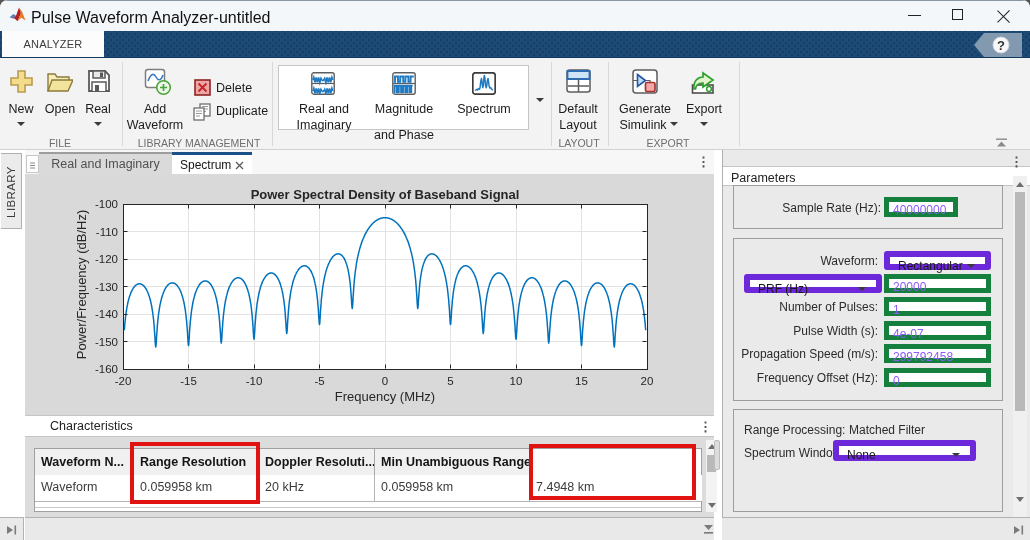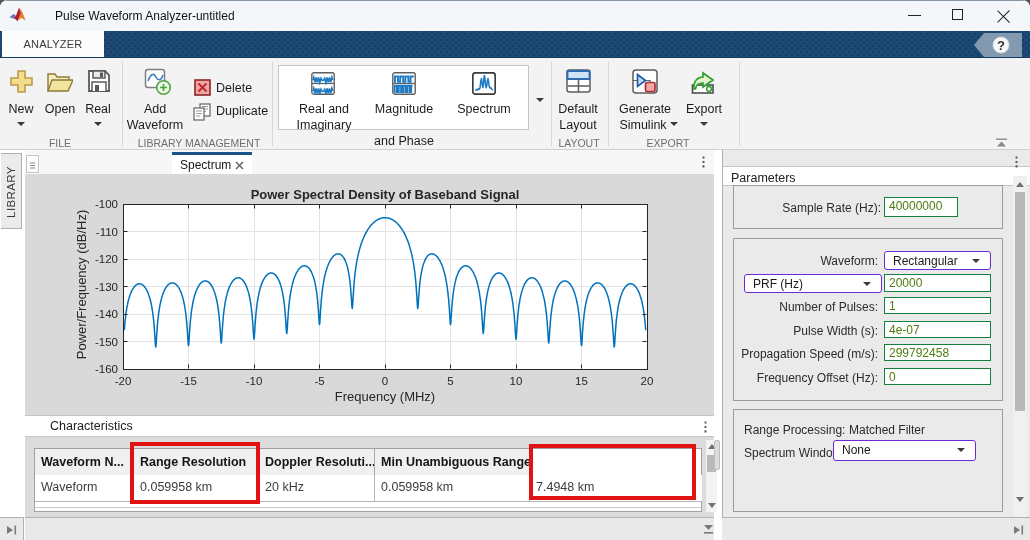--- a/index.html
+++ b/index.html
@@ -4,21 +4,21 @@
 <style>
 * { margin:0; padding:0; box-sizing:border-box; }
 html,body { width:1030px; height:540px; overflow:hidden; background:#555; }
 body { font-family:"Liberation Sans", sans-serif; }
 #win { position:absolute; left:0; top:0; width:1030px; height:540px; background:#fff;
   border-radius:8px 8px 0 0; overflow:hidden; }
 .abs { position:absolute; }
 
 
 #titlebar { left:0; top:0; width:1030px; height:31px; background:#f4f7fa; border-top:1px solid #8797a5; }
-#title-text { left:31px; top:8.5px; font-size:12px; color:#111;margin-left:24px; }
+#title-text { left:31px; top:8.5px; font-size:16px; color:#111; }
 #glyph-min { left:908px; top:15px; width:13px; height:1.4px; background:#222; }
 #glyph-max { left:952px; top:9px; width:11px; height:11px; border:1.4px solid #222; }
 #glyph-close { left:997px; top:9px; width:13px; height:13px; }
 #glyph-close:before, #glyph-close:after { content:""; position:absolute; left:6px; top:-1px; width:1.4px; height:17px; background:#222; }
 #glyph-close:before { transform:rotate(45deg); }
 #glyph-close:after { transform:rotate(-45deg); }
 
 
 #tabstrip { left:0; top:31px; width:1030px; height:27px; background:#1c4a74;
   background-image:radial-gradient(circle, #153e66 0.9px, rgba(0,0,0,0) 1.1px), radial-gradient(circle, #153e66 0.9px, rgba(0,0,0,0) 1.1px);
@@ -63,22 +63,22 @@
 .arrow-up { width:0; height:0; border-left:4px solid transparent; border-right:4px solid transparent; border-bottom:5px solid #6f6f6f; position:absolute; }
 .arrow-dn { width:0; height:0; border-left:4px solid transparent; border-right:4px solid transparent; border-top:5px solid #6f6f6f; position:absolute; }
 .thumb { position:absolute; background:#b9b9b9; }
 
 
 #params { left:722px; top:150px; width:308px; height:367px; background:#eaeaea; border-left:1px solid #b0b0b0; }
 #params-header { position:absolute; left:0; top:16px; width:308px; height:20px; background:#fff; border-bottom:1px solid #c5c5c5; border-top:1px solid #c5c5c5;}
 #params-header span { position:absolute; left:8px; top:4px; font-size:12.5px; color:#222; }
 .group { position:absolute; left:10px; width:270px; border:1px solid #9d9d9d; }
 .plabel { position:absolute; font-size:12px; color:#2b2b2b; text-align:right; white-space:nowrap; }
-.pinput { position:absolute; background:#fff; border:1px solid #15803d; font-size:12px; color:#4d7c0f; padding:1px 0 8px 4px; }
-.pdrop { position:absolute; background:#fff; border:1px solid #6d28d9; border-radius:3px; font-size:12px; color:#1a1a1a; padding:2px 0 0 8px; }
+.pinput { position:absolute; background:#fff; border:5px solid #15803d; font-size:12px; color:#8b5cf6; padding:1px 0 8px 4px; }
+.pdrop { position:absolute; background:#fff; border:6px solid #6d28d9; border-radius:3px; font-size:12px; color:#1a1a1a; padding:2px 0 0 8px; }
 .pdrop .dropArrow { right:10px; top:7px; }
 
 
 .botbar { position:absolute; top:517px; height:23px; background:#e9e9e9; border-top:1px solid #b2b2b2; }
 
 
 #plotsvg { position:absolute; left:0; top:0; }
 </style>
 </head>
 <body>
@@ -167,21 +167,21 @@
       <path d="M2 9.7 h1 v-5.2 h3 v5.2 h2.2 v-5.2 h3 v5.2 h2.2 v-5.2 h3 v5.2 h2.2 v-5.2 h3.2" fill="none" stroke="#1e7ac2" stroke-width="1.9"></path>
       <path d="M2 20 h0.6 v-6.3 h2.3 v6.3 h1.9 v-6.3 h2.3 v6.3 h1.9 v-6.3 h2.3 v6.3 h1.9 v-6.3 h2.3 v6.3 h1.7 v-6.3 h1.4" fill="none" stroke="#1e7ac2" stroke-width="1.9"></path>
     </svg>
     <svg class="abs" style="left:472px;top:14px" width="24" height="23" viewBox="0 0 24 23">
       <rect x="0.8" y="0.8" width="22.4" height="21.4" rx="2.5" fill="#fff" stroke="#3c3c3c" stroke-width="1.7"></rect>
       <polyline points="3,18.5 4.5,17.5 5.5,18 6.5,16.5 7.3,17.3 8,16 8.8,9 9.5,6.5 10.2,12 10.8,15.5 11.4,13 11.9,6 12.4,3.5 13,7 13.6,13.5 14.2,15.8 14.8,13.5 15.4,8.5 16,6.5 16.6,10 17.2,14.5 17.8,16 18.6,15.5 19.4,16.8 20.2,17.5 21,18.2" fill="none" stroke="#1e7ac2" stroke-width="1.5" stroke-linejoin="round"></polyline>
     </svg>
     <div class="iclabel" style="left:294px;top:44px;width:60px;">Real and</div>
     <div class="iclabel" style="left:294px;top:60px;width:60px;">Imaginary</div>
     <div class="iclabel" style="left:369px;top:44px;width:70px;">Magnitude</div>
-    <div class="iclabel" style="left:369px;top:76px;width:70px;">and Phase</div>
+    <div class="iclabel" style="left:369px;top:70px;width:70px;">and Phase</div>
     <div class="iclabel" style="left:454px;top:44px;width:60px;">Spectrum</div>
     <div class="dropArrow" style="left:536px;top:40px;"></div>
     <div class="sep" style="left:551px;"></div>
 
     <svg class="abs" style="left:566px;top:11px" width="25" height="24" viewBox="0 0 25 24">
       <rect x="1" y="1" width="23" height="22" rx="2.5" fill="#fff" stroke="#5e5e5e" stroke-width="1.5"></rect>
       <path d="M1.5 2 h22 v8 h-22 z" fill="#cfe5f7" stroke="#2d6db5" stroke-width="1.8"></path>
       <path d="M12.5 10 v13 M2 17 h21" stroke="#5e5e5e" stroke-width="1.5"></path>
     </svg>
     <div class="iclabel" style="left:548px;top:44px;width:60px;">Default</div>
@@ -216,20 +216,23 @@
   <div id="docbg" class="abs"></div>
   <div id="librarytab" class="abs">
       <span>LIBRARY</span>
     </div>
   <div id="docarea" class="abs">
     <div id="dochandle">
       <svg width="11" height="20" viewBox="0 0 11 20">
           <path d="M3 7 h5 M3 9.5 h5 M3 12 h5" stroke="#8a8a8a" stroke-width="1"></path>
         </svg>
     </div>
+    <div id="tab-ri">
+        <span>Real and Imaginary</span>
+      </div>
     <div id="tab-sp">
         <span>Spectrum</span>
       <svg style="position:absolute;right:8px;top:6px" width="9" height="9" viewBox="0 0 9 9">
           <path d="M1 1 L8 8 M8 1 L1 8" stroke="#5a5a5a" stroke-width="1.3"></path>
         </svg>
     </div>
     <div class="dots3" style="left:672px;top:4px;">⋮</div>
 
     <div id="figure">
       <svg id="plotsvg" width="689" height="241" viewBox="0 0 689 241">

